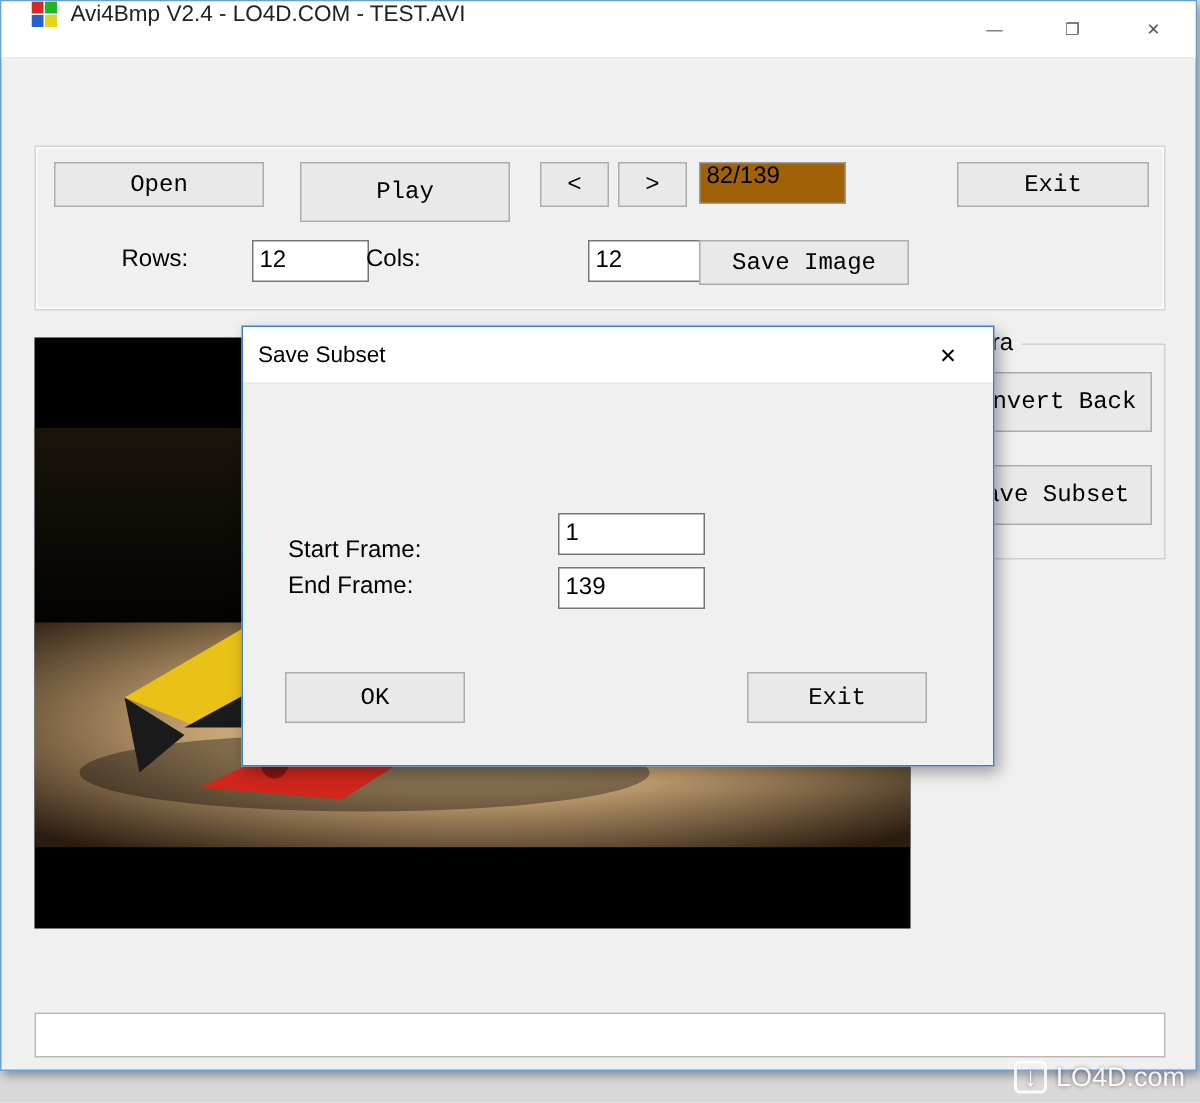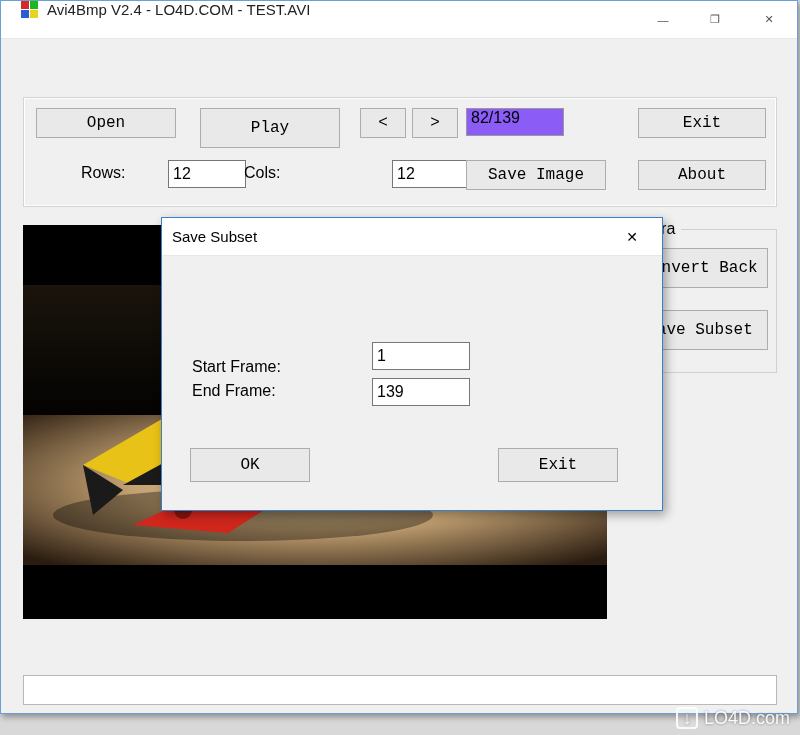--- a/index.html
+++ b/index.html
@@ -63,21 +63,21 @@
     padding: 2px 4px;
     font-family: inherit;
     margin-left: 32px;
   }
   .label { font-size: 16px; }
   
   .btn-open   { position:absolute; left: 12px;  top: 10px; width:140px; height:30px; }
   .btn-play   { position:absolute; left: 176px; top: 10px; width:140px; height:40px; }
   .btn-prev   { position:absolute; left: 336px; top: 10px; width: 46px; height:30px; }
   .btn-next   { position:absolute; left: 388px; top: 10px; width: 46px; height:30px; }
-  .inp-frame  { position:absolute; left: 442px; top: 10px; width: 98px; height:28px; border:1px solid #999; background:#8b5cf6; padding:0 4px; font-size:16px; }
+  .inp-frame  { position:absolute; left: 442px; top: 10px; width: 98px; height:28px; border:1px solid #999; background:#a16207; padding:0 4px; font-size:16px; }
   .btn-exit   { position:absolute; left: 614px; top: 10px; width:128px; height:30px; }
   .lbl-rows   { position:absolute; left: 12px;  top: 66px; margin-left: 45px; }
   .inp-rows   { position:absolute; left: 112px; top: 62px; width: 78px; height:28px; }
   .lbl-cols   { position:absolute; left: 220px; top: 66px; }
   .inp-cols   { position:absolute; left: 336px; top: 62px; width: 78px; height:28px; }
   .btn-save   { position:absolute; left: 442px; top: 62px; width:140px; height:30px; }
   .btn-about  { position:absolute; left: 614px; top: 62px; width:128px; height:30px; }
 
   .preview {
     position: absolute;
@@ -179,21 +179,20 @@
       <button class="btn btn-prev">&lt;</button>
       <button class="btn btn-next">&gt;</button>
       <div class="inp-frame">82/139</div>
       <button class="btn btn-exit">Exit</button>
 
       <span class="label lbl-rows">Rows:</span>
       <input class="input inp-rows" value="12" style="">
       <span class="label lbl-cols">Cols:</span>
       <input class="input inp-cols" value="12" style="">
       <button class="btn btn-save">Save Image</button>
-      <button class="btn btn-about">About</button>
     </div>
 
     <div class="preview">
       <svg class="preview-inner" viewBox="0 0 584 280">
         <defs>
           <radialGradient id="tbl" cx="50%" cy="45%" r="70%">
             <stop offset="0%" stop-color="#e4d0ac"></stop>
             <stop offset="45%" stop-color="#c3a172"></stop>
             <stop offset="100%" stop-color="#2a1c10"></stop>
           </radialGradient>

